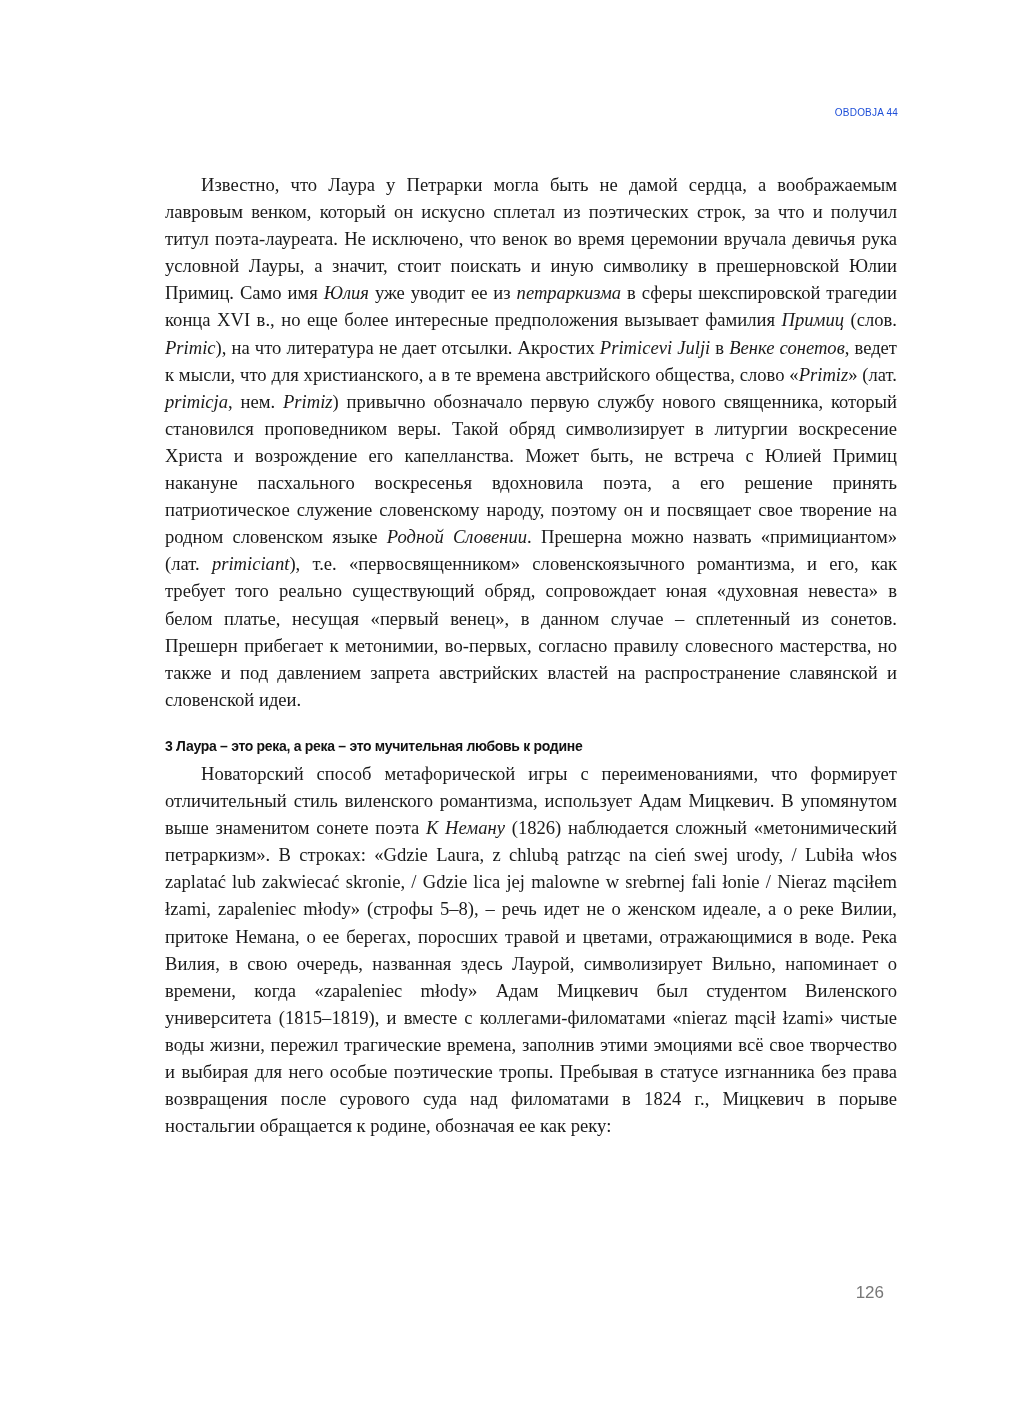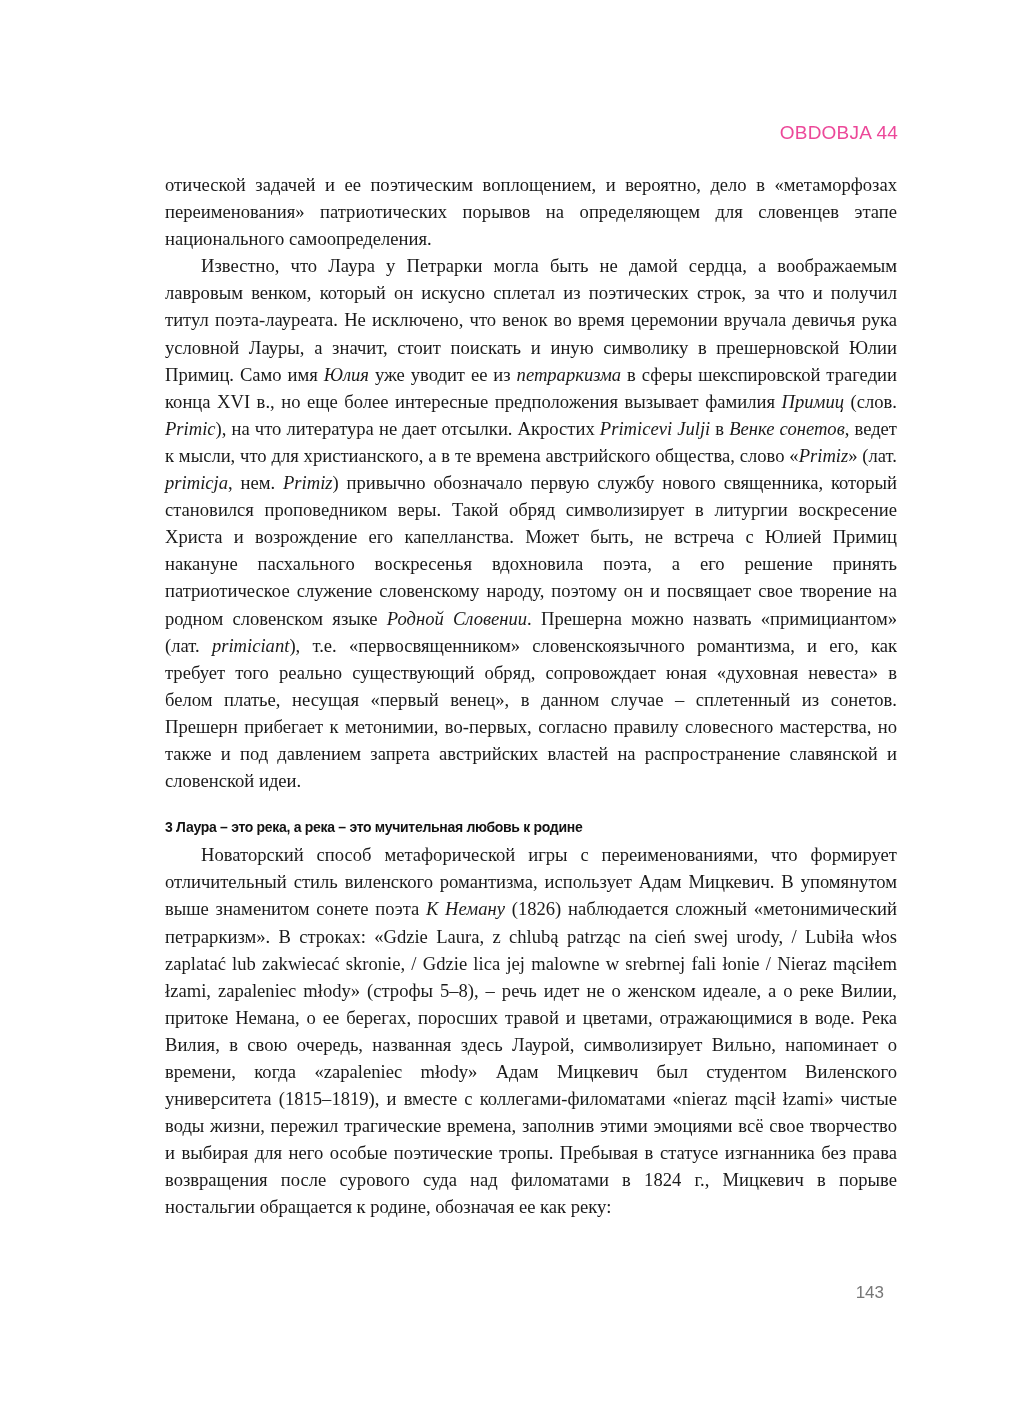--- a/index.html
+++ b/index.html
@@ -1,19 +1,19 @@
 <!DOCTYPE html>
 <html><head>
 <meta charset="utf-8">
 <style>
   html, body { margin: 0; padding: 0; background: #ffffff; }
   body { width: 1024px; height: 1412px; position: relative; overflow: hidden; }
   .header {
-    position: absolute; top: 122px; right: 126px;
-    font-family: "Liberation Sans", sans-serif; font-size: 19px; color: #ec4899;
+    position: absolute; top: 107px; right: 126px;
+    font-family: "Liberation Sans", sans-serif; font-size: 10px; color: #1d4ed8;
     letter-spacing: 0.2px;
   }
   .body-text {
     position: absolute; left: 165px; top: 171px; width: 732px;
     font-family: "Liberation Serif", serif; font-size: 18.6px; line-height: 27.1px;
     color: #1a1a1a; text-align: justify;
   }
   .body-text p { margin: 0; text-indent: 36px; }
   .body-text p.noindent { text-indent: 0; }
   .heading {
@@ -26,19 +26,18 @@
     position: absolute; top: 1283px; right: 140px;
     font-family: "Liberation Sans", sans-serif; font-size: 17px; color: #777;
   }
 </style>
 </head>
 <body>
 
 <div class="header">OBDOBJA 44</div>
 
 <div class="body-text">
-  <p class="noindent">отической задачей и ее поэтическим воплощением, и вероятно, дело в «метаморфозах переименования» патриотических порывов на определяющем для словенцев этапе национального самоопределения.</p>
   <p>Известно, что Лаура у Петрарки могла быть не дамой сердца, а воображаемым лавровым венком, который он искусно сплетал из поэтических строк, за что и получил титул поэта-лауреата. Не исключено, что венок во время церемонии вручала девичья рука условной Лауры, а значит, стоит поискать и иную символику в прешерновской Юлии Примиц. Само имя <em>Юлия</em> уже уводит ее из <em>петраркизма</em> в сферы шекспировской трагедии конца XVI в., но еще более интересные предположения вызывает фамилия <em>Примиц</em> (слов. <em>Primic</em>), на что литература не дает отсылки. Акростих <em>Primicevi Julji</em> в <em>Венке сонетов</em>, ведет к мысли, что для христианского, а в те времена австрийского общества, слово «<em>Primiz</em>» (лат. <em>primicja</em>, нем. <em>Primiz</em>) привычно обозначало первую службу нового священника, который становился проповедником веры. Такой обряд символизирует в литургии воскресение Христа и возрождение его капелланства. Может быть, не встреча с Юлией Примиц накануне пасхального воскресенья вдохновила поэта, а его решение принять патриотическое служение словенскому народу, поэтому он и посвящает свое творение на родном словенском языке <em>Родной Словении</em>. Прешерна можно назвать «примициантом» (лат. <em>primiciant</em>), т.е. «первосвященником» словенскоязычного романтизма, и его, как требует того реально существующий обряд, сопровождает юная «духовная невеста» в белом платье, несущая «первый венец», в данном случае – сплетенный из сонетов. Прешерн прибегает к метонимии, во-первых, согласно правилу словесного мастерства, но также и под давлением запрета австрийских властей на распространение славянской и словенской идеи.</p>
   <div class="heading">3 Лаура – это река, а река – это мучительная любовь к родине</div>
   <p>Новаторский способ метафорической игры с переименованиями, что формирует отличительный стиль виленского романтизма, использует Адам Мицкевич. В упомянутом выше знаменитом сонете поэта <em>К Неману</em> (1826) наблюдается сложный «метонимический петраркизм». В строках: «Gdzie Laura, z chlubą patrząc na cień swej urody, / Lubiła włos zaplatać lub zakwiecać skronie, / Gdzie lica jej malowne w srebrnej fali łonie / Nieraz mąciłem łzami, zapaleniec młody» (строфы 5–8), – речь идет не о женском идеале, а о реке Вилии, притоке Немана, о ее берегах, поросших травой и цветами, отражающимися в воде. Река Вилия, в свою очередь, названная здесь Лаурой, символизирует Вильно, напоминает о времени, когда «zapaleniec młody» Адам Мицкевич был студентом Виленского университета (1815–1819), и вместе с коллегами-филоматами «nieraz mącił łzami» чистые воды жизни, пережил трагические времена, заполнив этими эмоциями всё свое творчество и выбирая для него особые поэтические тропы. Пребывая в статусе изгнанника без права возвращения после сурового суда над филоматами в 1824 г., Мицкевич в порыве ностальгии обращается к родине, обозначая ее как реку:</p>
 </div>
 
-<div class="page-number">143</div>
+<div class="page-number">126</div>
 
 </body></html>

